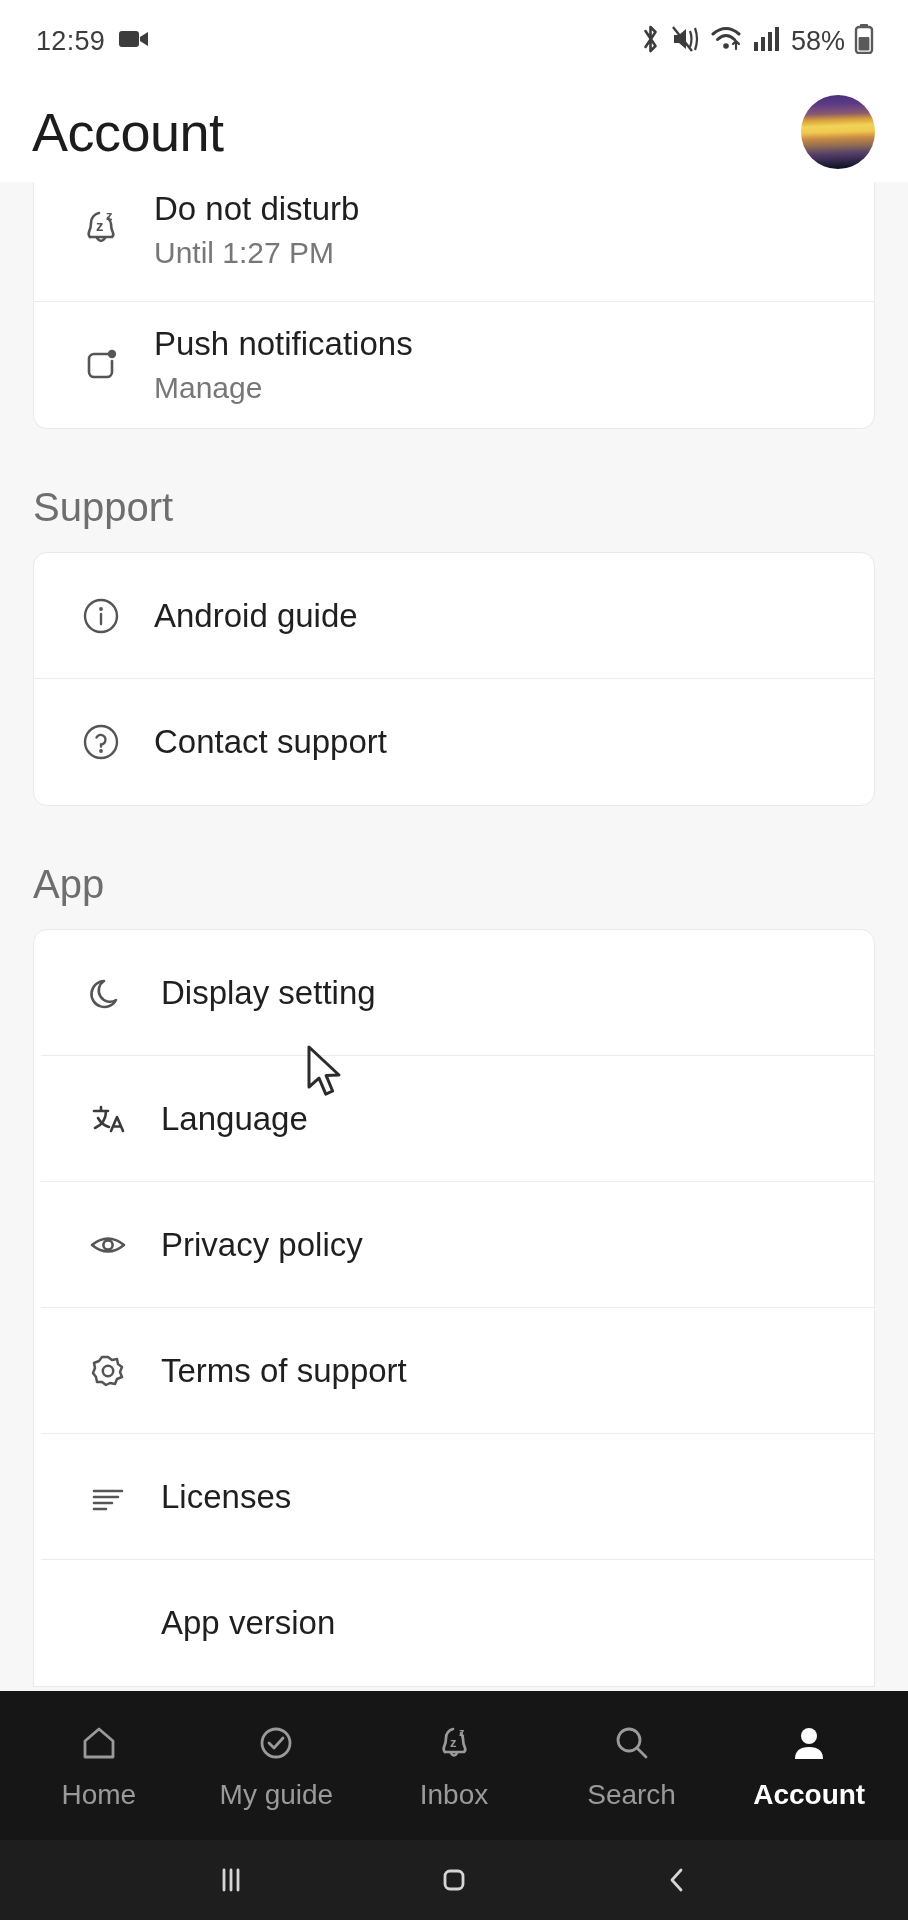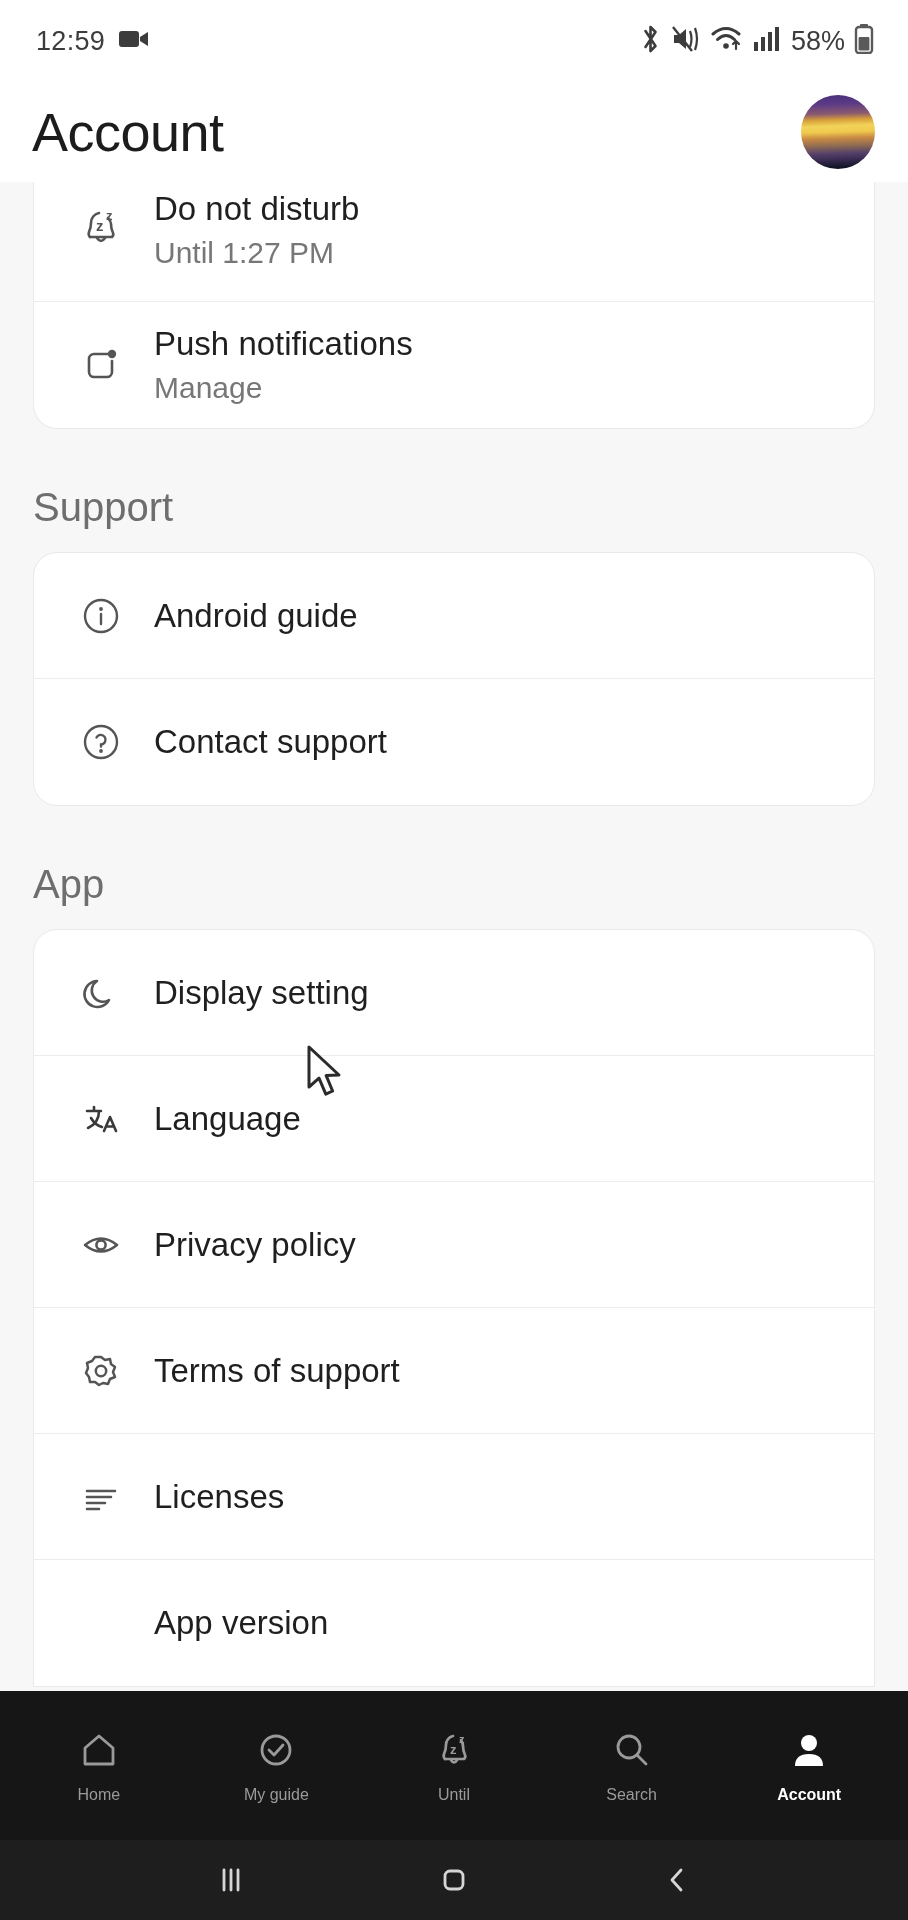--- a/index.html
+++ b/index.html
@@ -40,24 +40,24 @@
         #3a2c52 86%, #15182c 95%, #0d1020 100%);
   }
 
   
   .content {
     position:absolute; top:182px; left:0; right:0; bottom:229px;
     background:#f7f7f7; overflow:hidden;
   }
   .card {
     background:#ffffff; margin:0 33px;
-    border:1px solid #e9e9e9; border-radius:24px;
+    border:1px solid #e9e9e9; border-radius:14px;
   }
   .card.clipped-top { border-top-left-radius:0; border-top-right-radius:0; border-top:none; }
-  .card.clipped-bottom { border-bottom-left-radius:0; border-bottom-right-radius:0; }
+  .card.clipped-bottom { border-bottom-left-radius:0; border-bottom-right-radius:0;padding-left:7px; }
 
   .row {
     display:flex; align-items:center;
     padding:0 0 0 28px; min-height:126px;
     border-bottom:1px solid #ececec;
     position:relative;
   }
   .row:last-child { border-bottom:none; }
   .row .ico {
     width:78px; flex:none;
@@ -82,21 +82,21 @@
     position:absolute; left:0; right:0; bottom:80px; height:149px;
     background:#161616;
     display:flex; align-items:center; justify-content:space-around;
     padding:0 10px;
   }
   .navitem {
     display:flex; flex-direction:column; align-items:center; justify-content:center;
     gap:10px; width:170px; color:#9a9a9a;
   }
   .navitem.active { color:#ffffff; }
-  .navitem .lbl { font-size:16px; }
+  .navitem .lbl { font-size:28px; }
   .navitem.active .lbl { font-weight:bold; }
 
   
   .sysnav {
     position:absolute; left:0; right:0; bottom:0; height:80px;
     background:#1e1e1e;
     display:flex; align-items:center; justify-content:space-around;
     padding:0 120px;
   }
   .sysnav .k { color:#d6d6d6; display:flex; align-items:center; justify-content:center; }
@@ -321,21 +321,21 @@
     <div class="navitem">
       <span>
         <svg width="44" height="44" viewBox="0 0 44 44">
           <path d="M13 31 Q11 29 12 26 Q14 22 14 17 A9 9 0 0 1 21 8" fill="none" stroke="currentColor" stroke-width="2.7" stroke-linecap="round"></path>
           <path d="M29 12 Q31 15 31 18 Q31 23 33 27 Q34 29 32 31 L13 31" fill="none" stroke="currentColor" stroke-width="2.7" stroke-linecap="round" stroke-linejoin="round"></path>
           <path d="M19 32 Q22 37 25 32" fill="none" stroke="currentColor" stroke-width="2.7" stroke-linecap="round"></path>
           <text x="18" y="26" font-family="Liberation Sans, sans-serif" font-size="13" font-weight="bold" fill="currentColor">z</text>
           <text x="27" y="15" font-family="Liberation Sans, sans-serif" font-size="11" font-weight="bold" fill="currentColor">z</text>
         </svg>
       </span>
-      <span class="lbl">Until</span>
+      <span class="lbl">Inbox</span>
     </div>
     <div class="navitem">
       <span>
         <svg width="44" height="44" viewBox="0 0 44 44">
             <circle cx="19" cy="19" r="11" fill="none" stroke="currentColor" stroke-width="2.8"></circle>
             <path d="M27 27 L36 36" stroke="currentColor" stroke-width="2.8" stroke-linecap="round"></path>
           </svg>
       </span>
       <span class="lbl">Search</span>
     </div>

